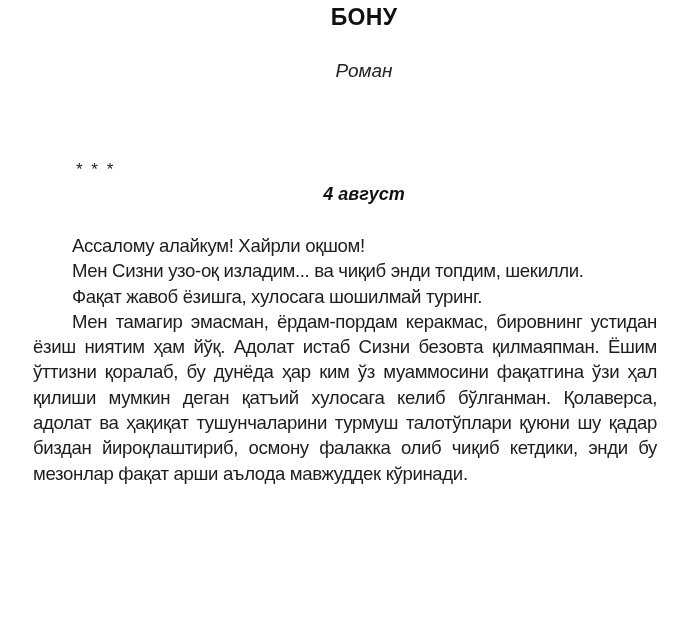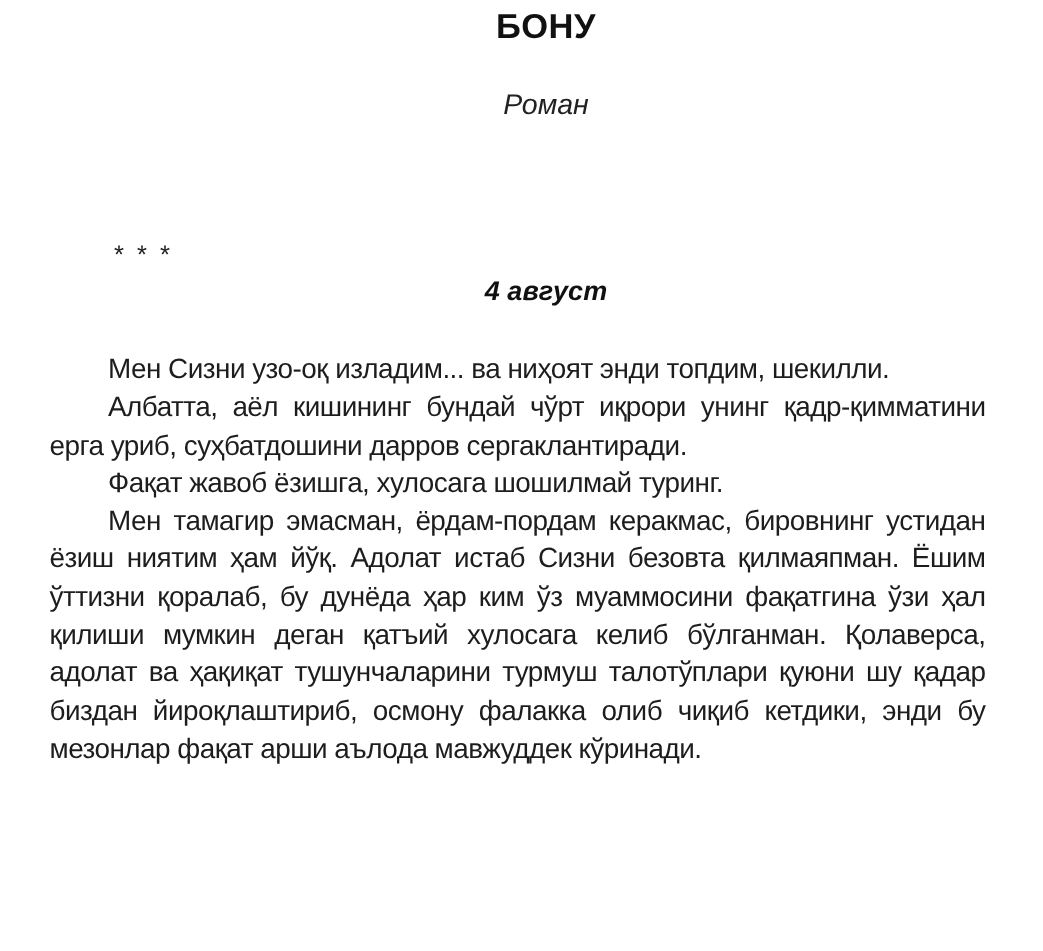--- a/index.html
+++ b/index.html
@@ -78,18 +78,18 @@
 </head>
 <body>
 
 <div>
   <div class="title">БОНУ</div>
   <div class="subtitle">Роман</div>
   <div class="stars">* * *</div>
   <div class="date">4 август</div>
 
   <div class="body-text">
-    <p>Мен Сизни узо-оқ изладим... ва ниҳоят энди топдим, шекилли.</p>
-    <p>Албатта, аёл кишининг бундай чўрт иқрори унинг қадр-қимматини ерга уриб, суҳбатдошини дарров сергаклантиради.</p>
+    <p>Ассалому алайкум! Хайрли оқшом!</p>
+    <p>Мен Сизни узо-оқ изладим... ва чиқиб энди топдим, шекилли.</p>
     <p>Фақат жавоб ёзишга, хулосага шошилмай туринг.</p>
     <p>Мен тамагир эмасман, ёрдам-пордам кеpакмас, бировнинг устидан ёзиш ниятим ҳам йўқ. Адолат истаб Сизни безовта қилмаяпман. Ёшим ўттизни қоралаб, бу дунёда ҳар ким ўз муаммосини фақатгина ўзи ҳал қилиши мумкин деган қатъий хулосага келиб бўлганман. Қолаверса, адолат ва ҳақиқат тушунчаларини турмуш талотўплари қуюни шу қадар биздан йироқлаштириб, осмону фалакка олиб чиқиб кетдики, энди бу мезонлар фақат арши аълода мавжуддек кўринади.</p>
   </div>
 </div>
 
 </body></html>

